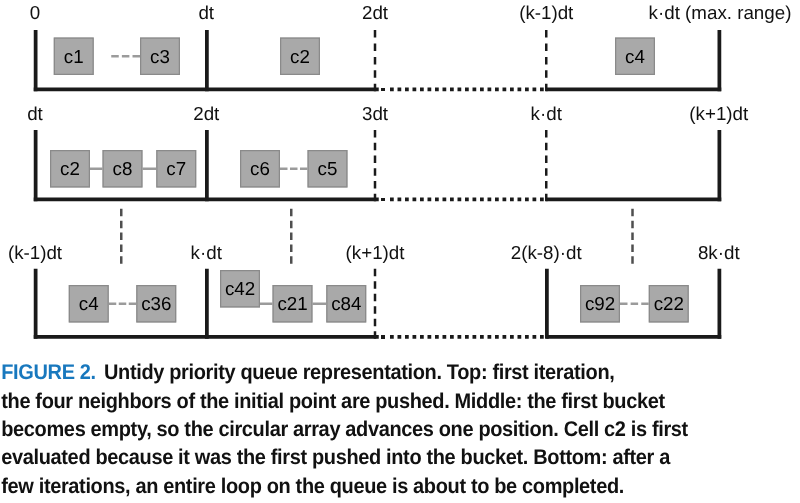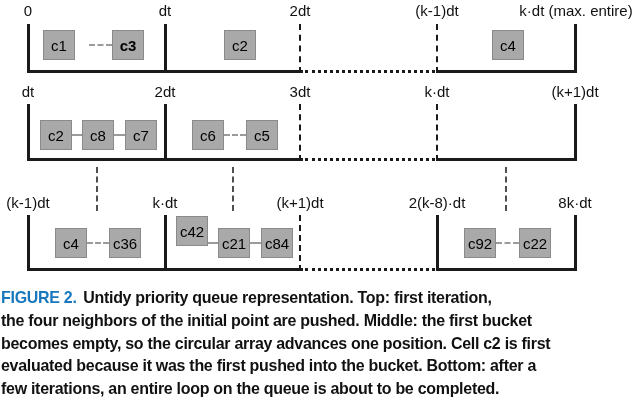--- a/index.html
+++ b/index.html
@@ -23,36 +23,36 @@
 </head>
 <body>
 
 <div id="canvas">
 
   <div>
     <span class="tick-label" style="left:28px;top:3px;">0</span>
     <span class="tick-label" style="left:165px;top:3px;">dt</span>
     <span class="tick-label" style="left:300px;top:3px;">2dt</span>
     <span class="tick-label" style="left:437px;top:3px;">(k-1)dt</span>
-    <span class="tick-label" style="left:576px;top:3px;">k·dt (max. entire)</span>
+    <span class="tick-label" style="left:576px;top:3px;">k·dt (max. range)</span>
 
     <div class="tick-solid" style="left:27px;top:24px;height:49px;"></div>
     <div class="tick-solid" style="left:164px;top:24px;height:49px;"></div>
     <div class="tick-dashed" style="left:299px;top:24px;height:49px;"></div>
     <div class="tick-dashed" style="left:436px;top:24px;height:49px;"></div>
     <div class="tick-solid" style="left:574px;top:24px;height:49px;"></div>
 
     <div class="baseline" style="left:27px;top:70px;width:276px;"></div>
     <div class="dotline" style="left:305px;top:70px;width:130px;"></div>
     <div class="baseline" style="left:437px;top:70px;width:140px;"></div>
 
     <div class="link" style="left:89px;top:44px;width:23px;"></div>
 
     <div class="cell" style="left:43px;top:30px;">c1</div>
-    <div class="cell" style="left:112px;top:30px;font-weight:bold;">c3</div>
+    <div class="cell" style="left:112px;top:30px;">c3</div>
     <div class="cell" style="left:224px;top:30px;">c2</div>
     <div class="cell" style="left:492px;top:30px;">c4</div>
   </div>
 
   <div>
     <span class="tick-label" style="left:28px;top:84px;">dt</span>
     <span class="tick-label" style="left:165px;top:84px;">2dt</span>
     <span class="tick-label" style="left:300px;top:84px;">3dt</span>
     <span class="tick-label" style="left:437px;top:84px;">k·dt</span>
     <span class="tick-label" style="left:575px;top:84px;">(k+1)dt</span>

